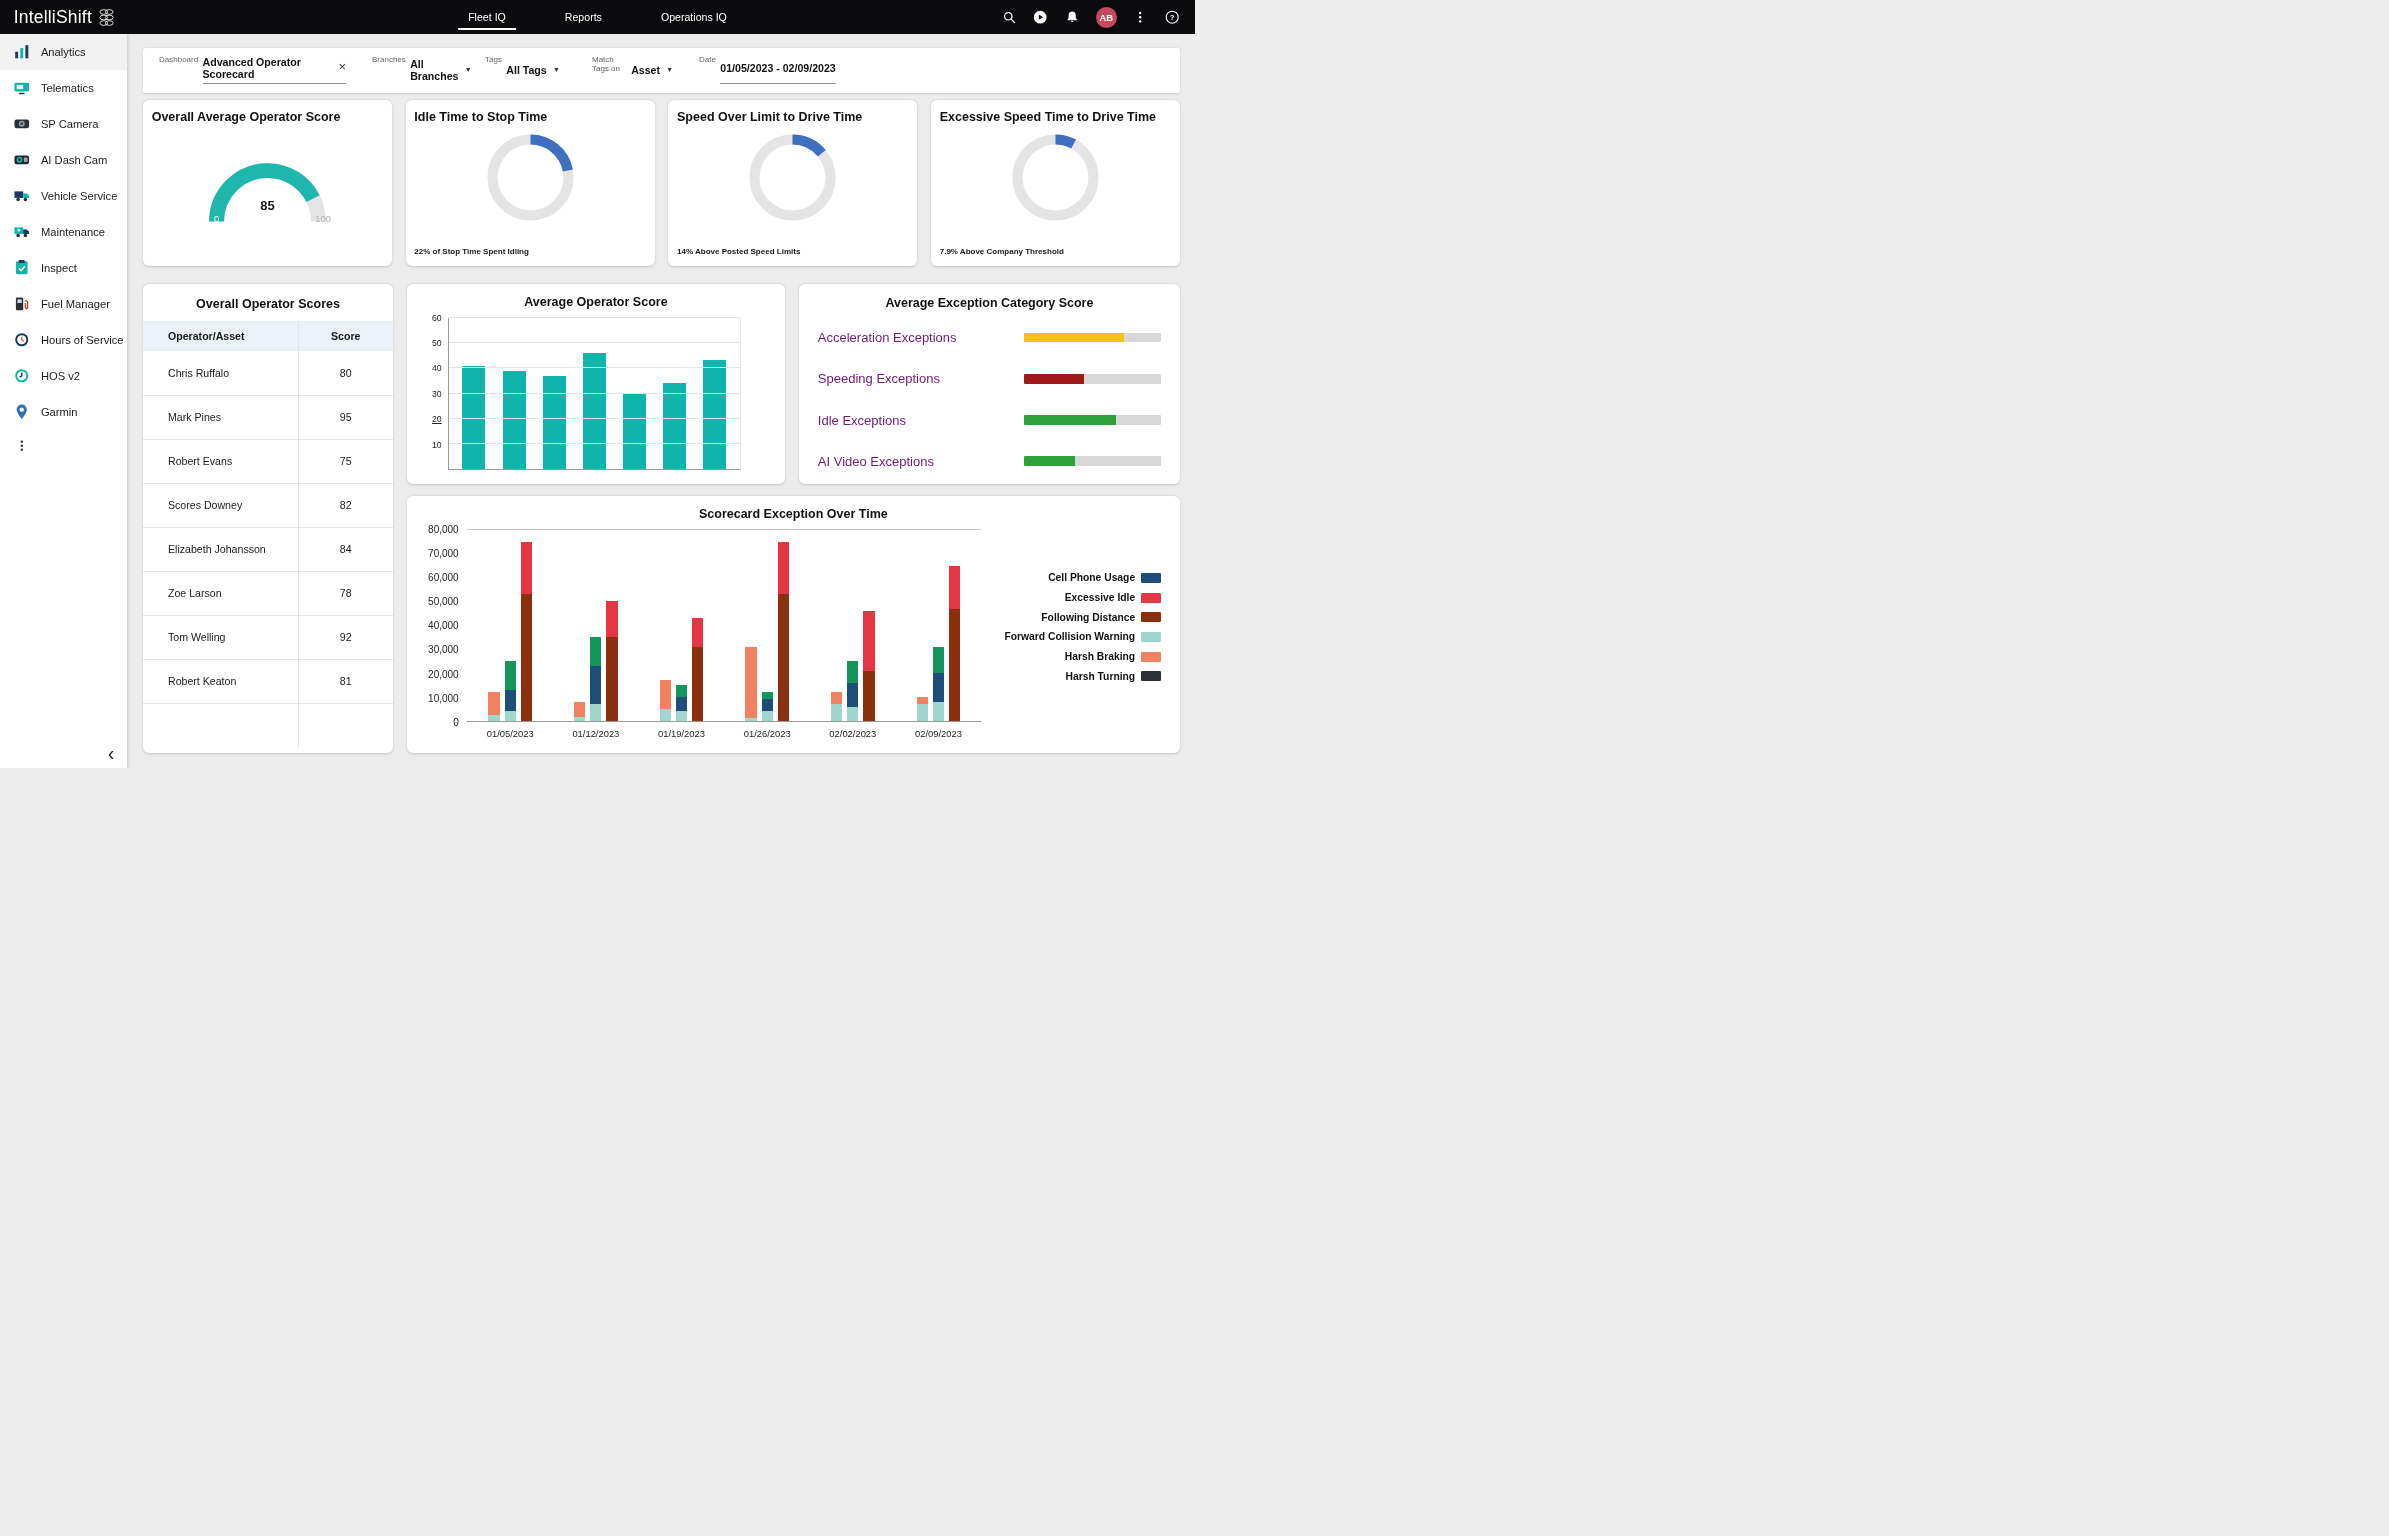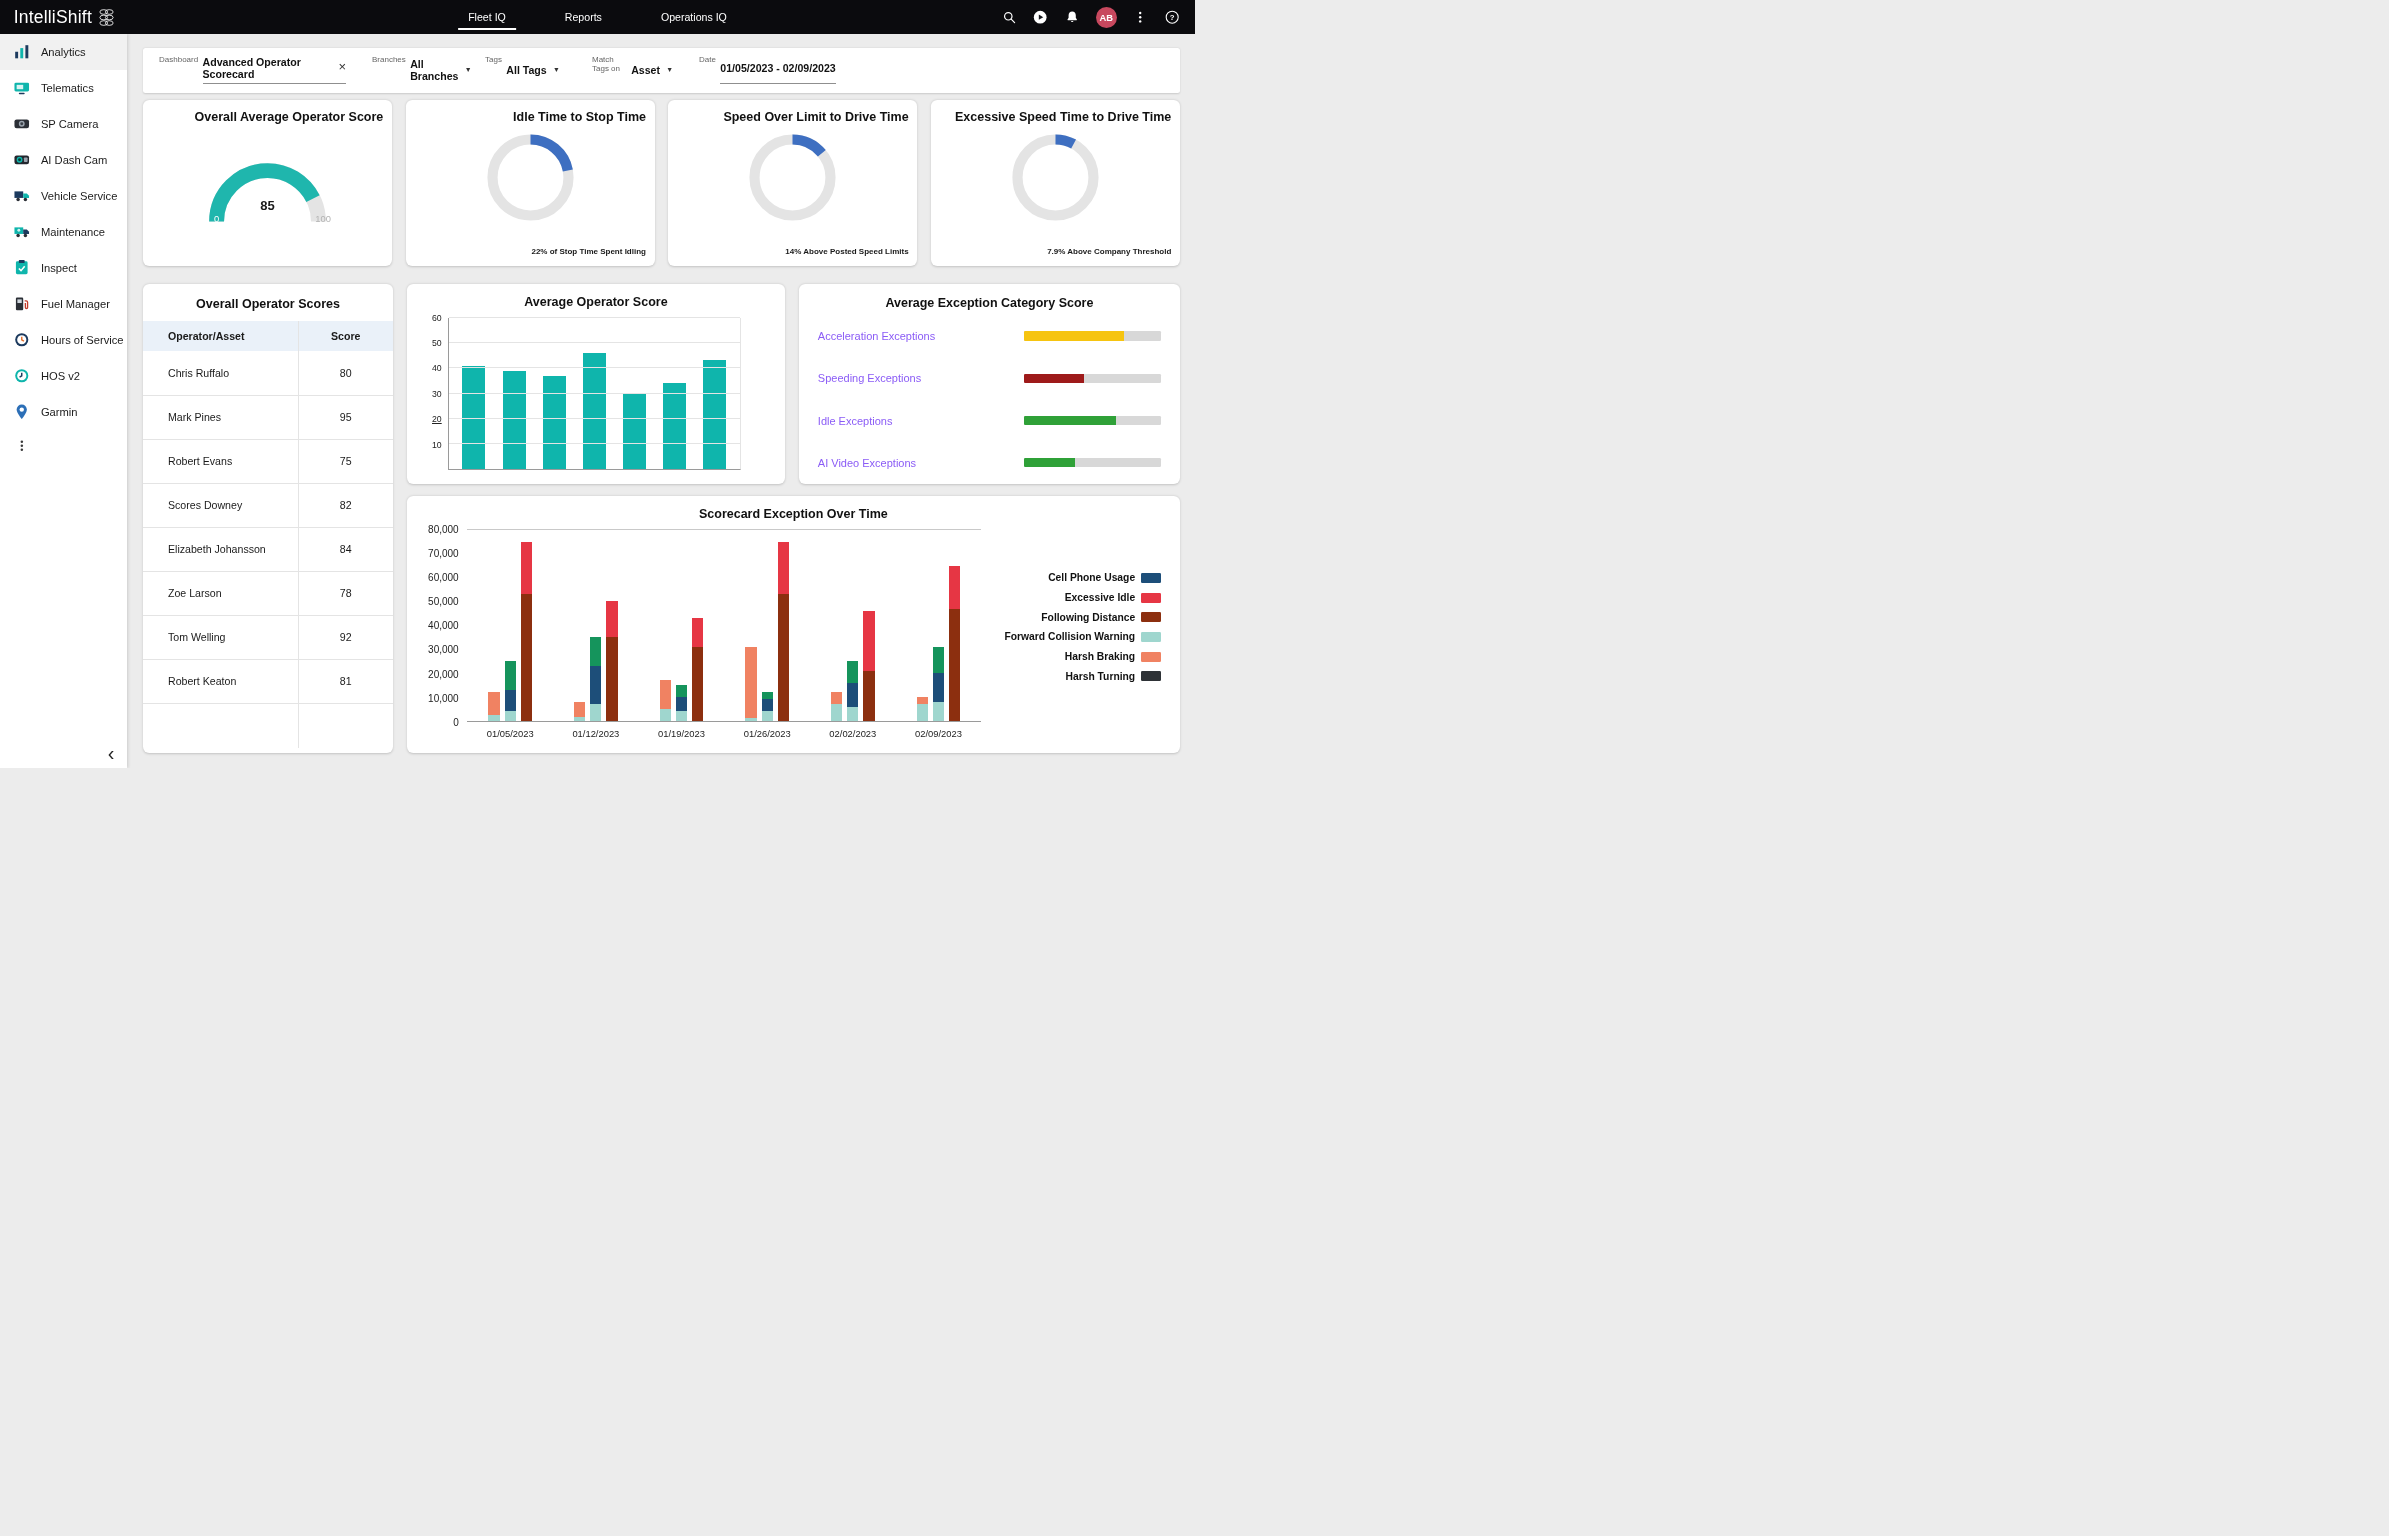--- a/index.html
+++ b/index.html
@@ -38,21 +38,21 @@
   .filter-card{background:#fff;border-radius:2.5px;box-shadow:0 0.6px 1.9px rgba(0,0,0,.15);padding:7.5px 16px 8.7px;display:flex;gap:26px;height:45px;flex:none;}
   .filter{display:flex;flex-direction:row;gap:4.4px;}
   .filter-label{font-size:8px;color:#666;}
   .filter-value{font-size:10.6px;font-weight:700;color:#111;display:flex;align-items:center;justify-content:space-between;gap:6.2px;cursor:pointer;}
   .underline{border-bottom:0.6px solid #8f8f8f;padding-bottom:3.1px;}
   .clear-x{font-size:13px;font-weight:400;color:#333;cursor:pointer;line-height:.8;}
   .caret{font-size:6.9px;color:#333;}
 
   
   .row1{display:flex;gap:13.7px;margin-top:7.5px;height:166px;flex:none;}
-  .gauge-card{flex:1;padding:10px 8.7px 8.7px;display:flex;flex-direction:column;align-items:flex-end;}
+  .gauge-card{flex:1;padding:10px 8.7px 8.7px;display:flex;flex-direction:column;align-items:flex-start;}
   .gauge-wrap{position:relative;width:137px;height:77px;margin:auto;}
   .arc-track{fill:none;stroke:#E4E4E4;stroke-width:24;}
   .arc-fill{fill:none;stroke-width:24;}
   .gauge-value{position:absolute;left:0;right:0;top:46px;text-align:center;font-size:13px;font-weight:700;}
   .gauge-min{position:absolute;left:15px;top:61px;color:#fff;font-size:9.4px;}
   .gauge-max{position:absolute;right:5px;top:61px;color:#B3B3B3;font-size:9.4px;}
   .donut-wrap{margin:6.2px auto 0;}
   .donut-track{fill:none;stroke:#E4E4E4;stroke-width:15;}
   .donut-fill{fill:none;stroke-width:15;}
   .kpi-caption{margin-top:auto;font-size:8px;font-weight:700;text-align:center;padding-bottom:1.2px;}
@@ -78,21 +78,21 @@
   .ylabel{position:absolute;right:6.2px;font-size:8.7px;color:#222;transform:translateY(50%);}
   .plot{flex:1;position:relative;border-left:0.6px solid #9a9a9a;border-bottom:0.6px solid #9a9a9a;border-right:0.6px solid #E4E4E4;}
   .gridline{position:absolute;left:0;right:0;height:0.6px;background:#E4E4E4;}
   .bars{position:absolute;left:0;right:0;top:0;bottom:0;display:flex;align-items:flex-end;justify-content:space-around;padding:0 5px;}
   .vbar{width:23px;}
 
   
   .exc-card{flex:1;padding:12.5px 19px 15px;display:flex;flex-direction:column;min-width:0;}
   .exc-list{display:flex;flex-direction:column;justify-content:space-between;flex:1;margin-top:20px;}
   .exc-row{display:flex;align-items:center;justify-content:space-between;}
-  .exc-label{font-size:11px;color:#8b5cf6;}
+  .exc-label{font-size:13px;color:#701a75;}
   .exc-track{width:137px;height:9.4px;background:#D8D8D8;border-radius:1.2px;overflow:hidden;display:block;flex:none;}
   .exc-fill{height:100%;display:block;}
 
   
   .score-card{flex:1;padding:11.2px 13.7px 8.7px;display:flex;flex-direction:column;min-height:0;}
   .sc-body{display:flex;flex:1;margin-top:7.5px;min-height:0;}
   .sc-plot-zone{flex:1;display:flex;flex-direction:column;min-width:0;}
   .sc-chart{display:flex;flex:1;min-height:0;}
   .sc-ylabels{width:47px;position:relative;flex:none;}
   .sc-ylabel{position:absolute;right:8.7px;font-size:10px;color:#222;transform:translateY(50%);}

